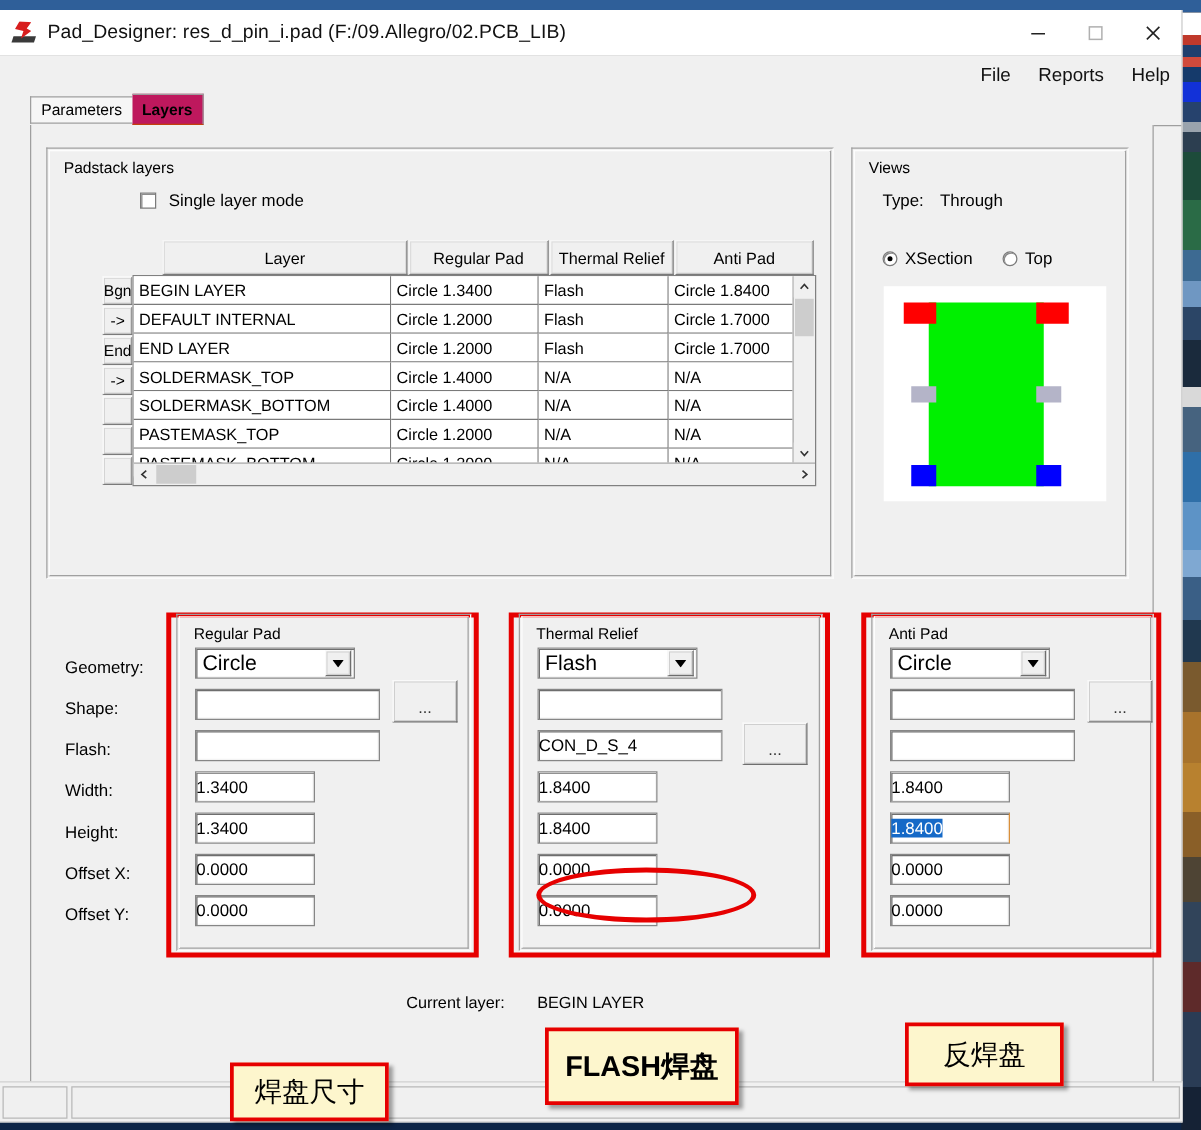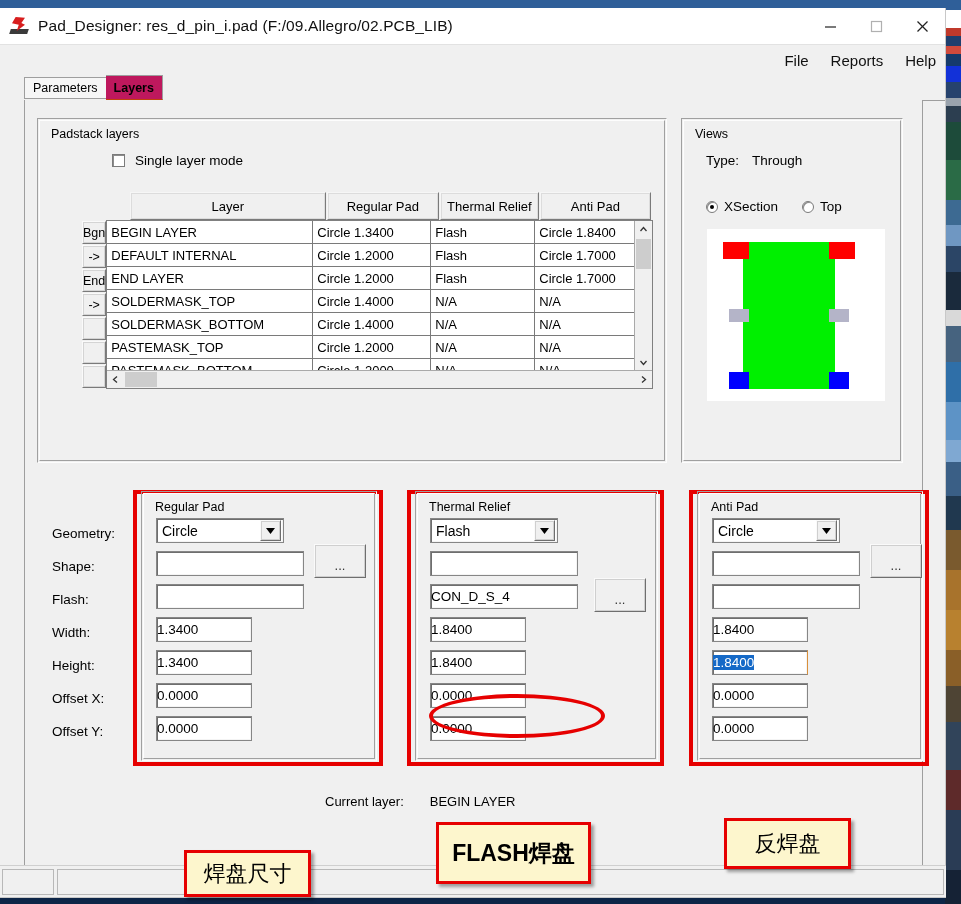--- a/index.html
+++ b/index.html
@@ -345,21 +345,21 @@
   .panel-fields { position: absolute; top: 26px; left: 14px; }
   .combo {
     width: 128px; height: 25px;
     background: #fff;
     border: 1px solid #868686;
     box-shadow: inset 1px 1px 0 #6e6e6e, inset -1px -1px 0 #f4f4f4;
     display: flex; align-items: center;
     box-sizing: border-box;
     margin-bottom: 8px;
   }
-  .combo .combo-text { font-size: 14px; color:#000; padding-left: 5px; flex:1; white-space:nowrap; }
+  .combo .combo-text { font-size: 17px; color:#000; padding-left: 5px; flex:1; white-space:nowrap; }
   .combo .combo-btn {
     width: 21px; height: 21px; margin-right: 2px;
     background: #f0f0f0;
     border: 1px solid #fafafa;
     border-right-color:#6e6e6e; border-bottom-color:#6e6e6e;
     box-shadow: 0 0 0 1px #cfcfcf inset;
     display:flex; align-items:center; justify-content:center;
     box-sizing: border-box;
   }
   .textfield {

